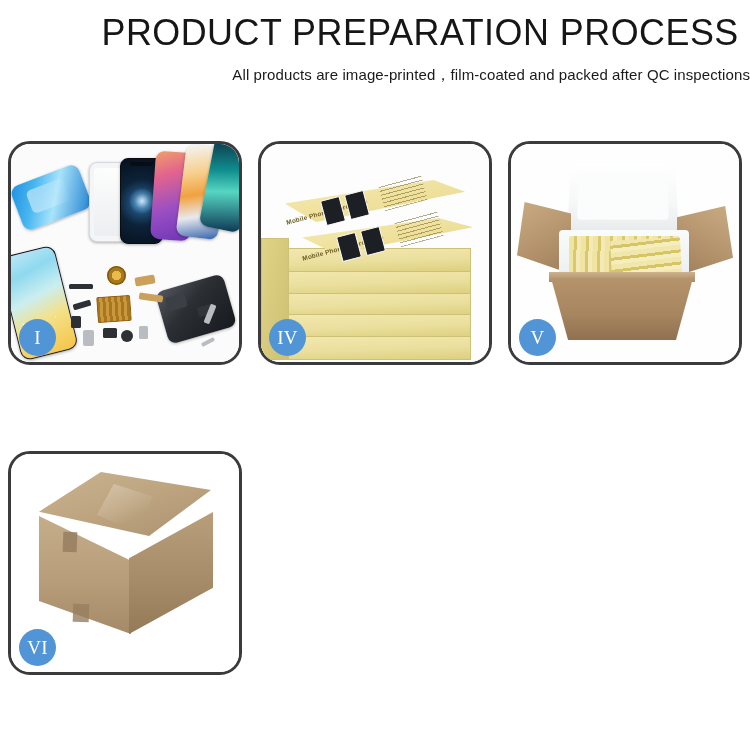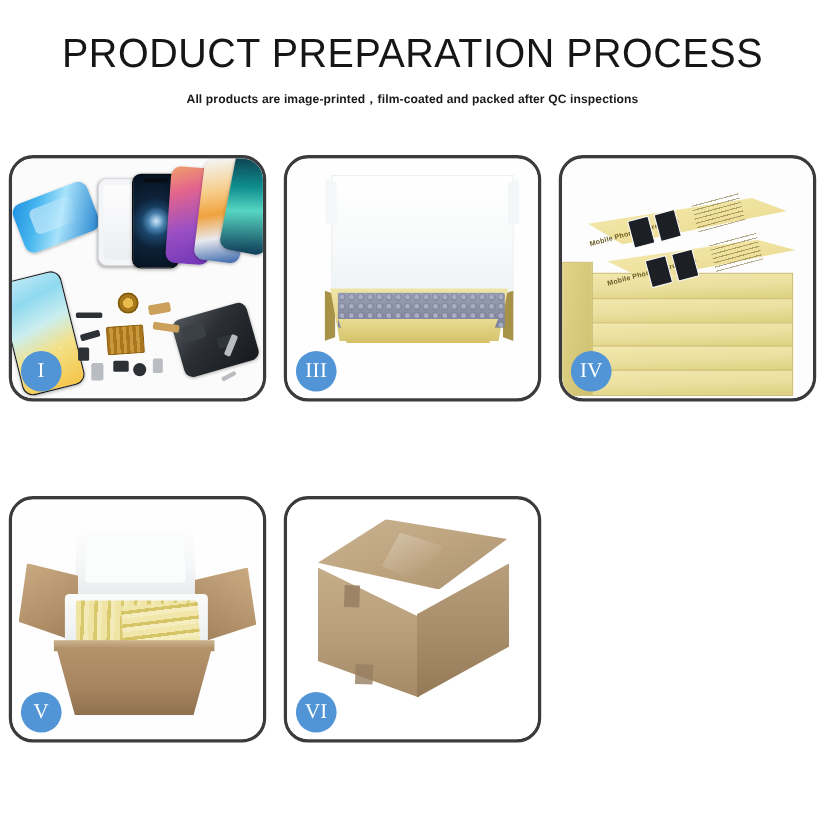--- a/index.html
+++ b/index.html
@@ -18,37 +18,37 @@
   .page {
     position: relative;
     width: 750px;
     height: 750px;
     background: #ffffff;
     box-sizing: border-box;
   }
 
   
   .header {
-    padding-top: 28px;
-    text-align: center;
+    padding-top: 12px;
+    text-align: right;
   }
   .page-title {
     font-size: 37px;
     line-height: 42px;
     font-weight: 500;
     letter-spacing: 0.5px;
     color: #161616;
     margin: 0;
     font-family: "Liberation Sans Narrow", "Liberation Sans", sans-serif;
     transform: scaleX(0.97);
   }
   .page-subtitle {
-    font-size: 11px;
+    font-size: 15px;
     line-height: 20px;
-    font-weight: 700;
+    font-weight: 400;
     color: #1a1a1a;
     margin: 11px 0 0 0;
     letter-spacing: 0.1px;
   }
 
   
   .grid {
     position: absolute;
     left: 8px;
     top: 141px;
@@ -416,32 +416,20 @@
         <div class="part" style="left:92px;top:184px;width:14px;height:10px;"></div>
         <div class="part" style="left:110px;top:186px;width:12px;height:12px;border-radius:50%;"></div>
         <div class="part light" style="left:128px;top:182px;width:9px;height:13px;"></div>
         <div class="part light" style="left:196px;top:160px;width:6px;height:20px;transform:rotate(22deg);"></div>
         <div class="part light" style="left:190px;top:196px;width:14px;height:4px;transform:rotate(-28deg);"></div>
       </div>
       <div class="badge">I</div>
     </div>
 
 
-    <div class="panel">
-      <div class="panel-photo">
-        <div class="p3-bg"></div>
-        <div class="box3-lid"></div>
-        <div class="box3-edge-l"></div>
-        <div class="box3-edge-r"></div>
-        <div class="box3-tray"></div>
-        <div class="box3-wrap"></div>
-        <div class="box3-tray-front"></div>
-      </div>
-      <div class="badge">III</div>
-    </div>
 
     <div class="panel">
       <div class="panel-photo">
         <div class="p4-bg"></div>
         <div class="stack">
 
           <div class="sbox" style="left:6px;top:126px;width:202px;height:22px;"></div>
           <div class="sbox" style="left:6px;top:104px;width:202px;height:22px;"></div>
           <div class="sbox" style="left:6px;top:82px;width:202px;height:22px;"></div>
           <div class="sbox" style="left:6px;top:148px;width:202px;height:22px;"></div>

